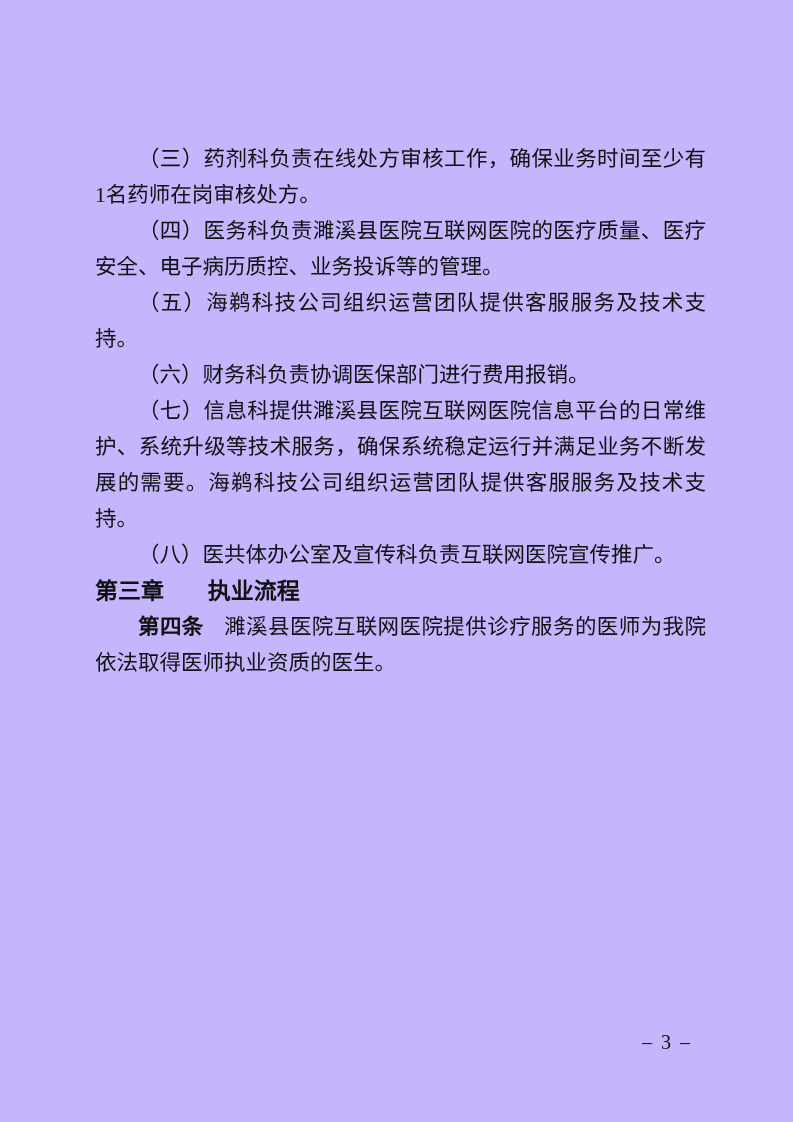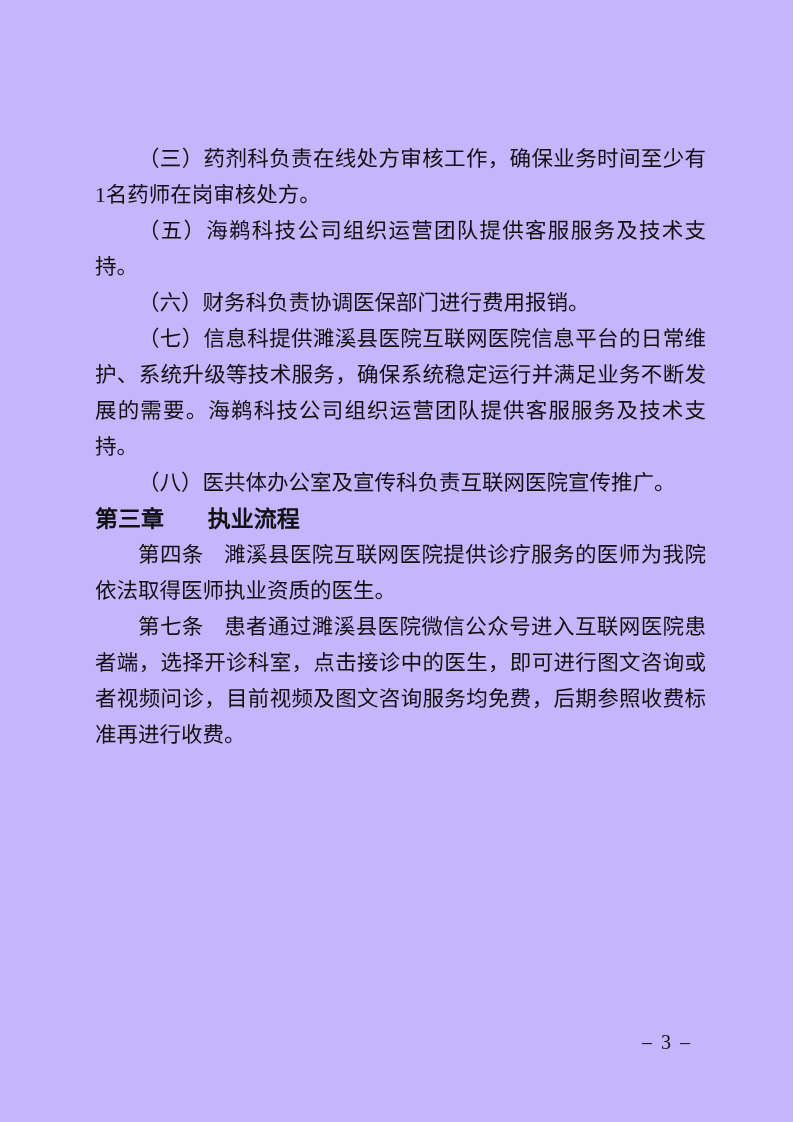--- a/index.html
+++ b/index.html
@@ -42,21 +42,21 @@
     line-height: 36px;
     text-align: left;
     text-indent: 0;
     color: #111111;
   }
   .chapter-heading .chapter-title {
     margin-left: 1.9em;
   }
   .article-lead {
     font-family: "Liberation Sans", "DejaVu Sans", sans-serif;
-    font-weight: normal;
+    font-weight: bold;
     margin-right: 0.95em;
   }
   .page-footer {
     position: absolute;
     top: 1030px;
     right: 101px;
     font-family: "Liberation Serif", "DejaVu Serif", serif;
     font-size: 20px;
     line-height: 24px;
     color: #111111;
@@ -64,40 +64,38 @@
   }
 </style>
 </head>
 <body>
 
 <div class="page">
   <div class="content">
 
     <p class="para">（三）药剂科负责在线处方审核工作，确保业务时间至少有1名药师在岗审核处方。</p>
 
+    <p class="para">（四）医务科负责濉溪县医院互联网医院的医疗质量、医疗安全、电子病历质控、业务投诉等的管理。</p>
 
     <p class="para">（五）海鹈科技公司组织运营团队提供客服服务及技术支持。</p>
 
     <p class="para">（六）财务科负责协调医保部门进行费用报销。</p>
 
     <p class="para">（七）信息科提供濉溪县医院互联网医院信息平台的日常维护、系统升级等技术服务，确保系统稳定运行并满足业务不断发展的需要。海鹈科技公司组织运营团队提供客服服务及技术支持。</p>
 
     <p class="para">（八）医共体办公室及宣传科负责互联网医院宣传推广。</p>
 
     <h2 class="chapter-heading">
       <span class="chapter-number">第三章</span><span class="chapter-title">执业流程</span>
     </h2>
 
     <p class="para">
       <span class="article-lead">第四条</span><span>濉溪县医院互联网医院提供诊疗服务的医师为我院依法取得医师执业资质的医生。</span>
     </p>
 
 
 
-    <p class="para">
-      <span class="article-lead">第七条</span><span>患者通过濉溪县医院微信公众号进入互联网医院患者端，选择开诊科室，点击接诊中的医生，即可进行图文咨询或者视频问诊，目前视频及图文咨询服务均免费，后期参照收费标准再进行收费。</span>
-    </p>
 
 
   </div>
 
   <div class="page-footer">– 3 –</div>
 </div>
 
 </body></html>

